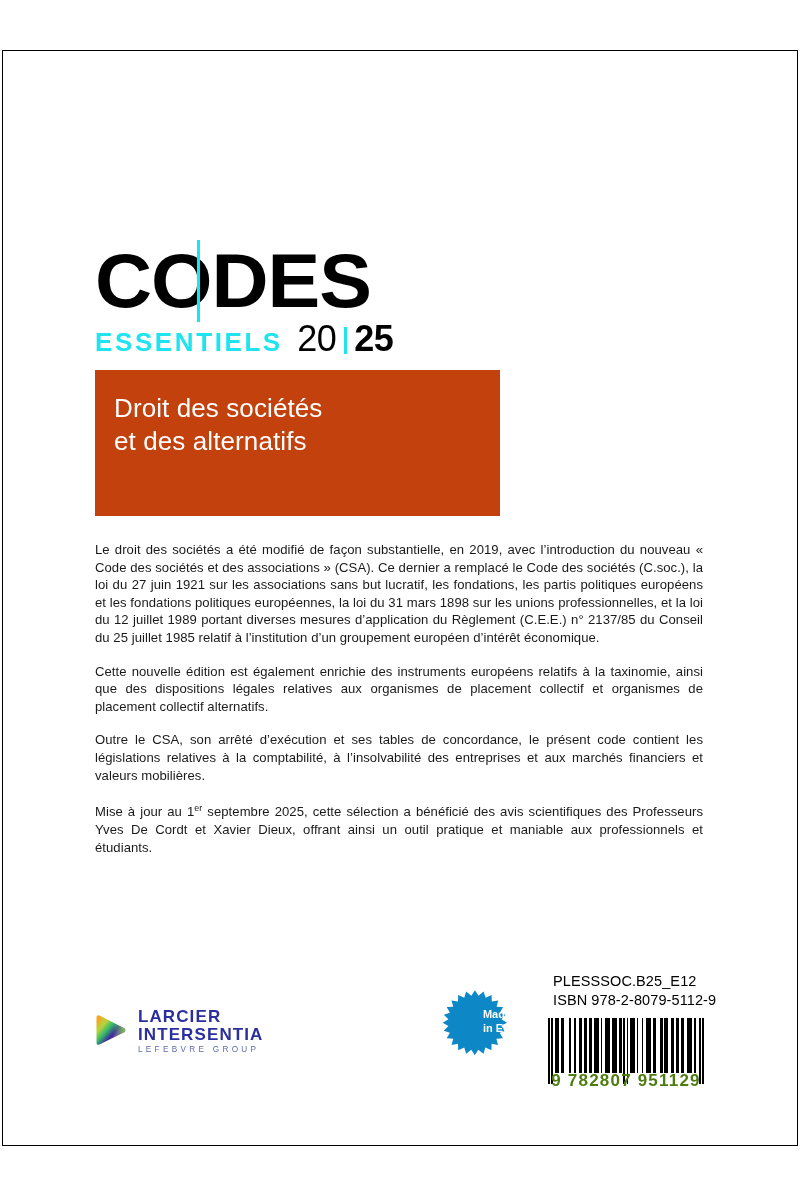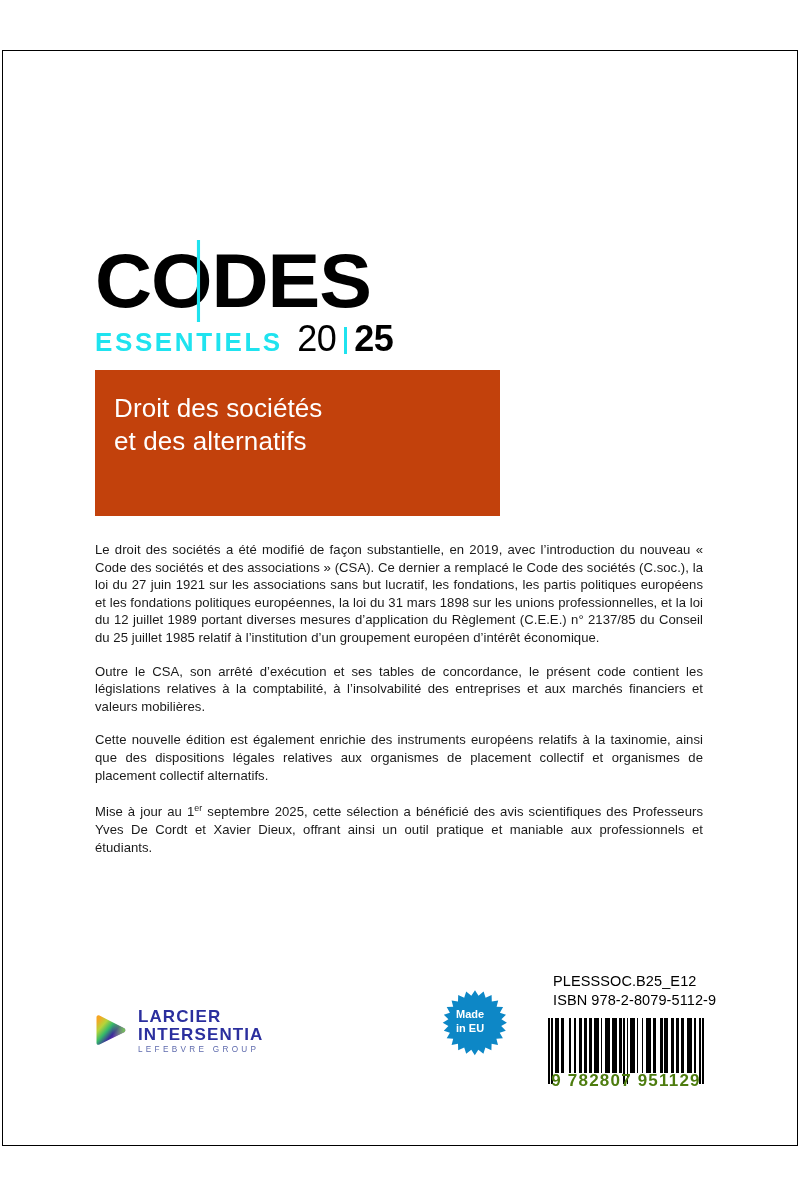--- a/index.html
+++ b/index.html
@@ -205,24 +205,24 @@
   
   #made-in-eu {
     position: absolute;
     left: 440px;
     top: 989px;
     width: 70px;
     height: 70px;
   }
   #made-in-eu .badge-label {
     position: absolute;
-    left: 16px;
+    left: 1px;
     top: 19px;
     width: 70px;
-    text-align: left;
+    text-align: right;
     color: #ffffff;
     font-size: 11px;
     line-height: 13.5px;
     font-weight: 700;
     z-index: 2;
   }
   .badge-label span { display: block; }
 
   
   #isbn-block {
@@ -300,22 +300,22 @@
 
 <div id="title-panel">
   <div class="title-text">
     <span class="title-line">Droit des sociétés</span>
     <span class="title-line">et des alternatifs</span>
   </div>
 </div>
 
 <div id="blurb">
   <p>Le droit des sociétés a été modifié de façon substantielle, en 2019, avec l’introduction du nouveau « Code des sociétés et des associations » (CSA). Ce dernier a remplacé le Code des sociétés (C.soc.), la loi du 27 juin 1921 sur les associations sans but lucratif, les fondations, les partis politiques européens et les fondations politiques européennes, la loi du 31 mars 1898 sur les unions professionnelles, et la loi du 12 juillet 1989 portant diverses mesures d’application du Règlement (C.E.E.) n° 2137/85 du Conseil du 25 juillet 1985 relatif à l’institution d’un groupement européen d’intérêt économique.</p>
+  <p>Cette nouvelle édition est également enrichie des instruments européens relatifs à la taxinomie, ainsi que des dispositions légales relatives aux organismes de placement collectif et organismes de placement collectif alternatifs.</p>
   <p>Outre le CSA, son arrêté d’exécution et ses tables de concordance, le présent code contient les législations relatives à la comptabilité, à l’insolvabilité des entreprises et aux marchés financiers et valeurs mobilières.</p>
-  <p>Cette nouvelle édition est également enrichie des instruments européens relatifs à la taxinomie, ainsi que des dispositions légales relatives aux organismes de placement collectif et organismes de placement collectif alternatifs.</p>
   <p>Mise à jour au 1<sup style="font-size:0.68em">er</sup> septembre 2025, cette sélection a bénéficié des avis scientifiques des Professeurs Yves De Cordt et Xavier Dieux, offrant ainsi un outil pratique et maniable aux professionnels et étudiants.</p>
 </div>
 
 <div id="footer">
 
   <div id="publisher-logo">
     <span id="logo-mark">
       <svg width="38" height="38" viewBox="0 0 38 38" aria-hidden="true">
         <defs>
           <linearGradient id="lgMark" x1="0.08" y1="0.12" x2="0.92" y2="0.88">

